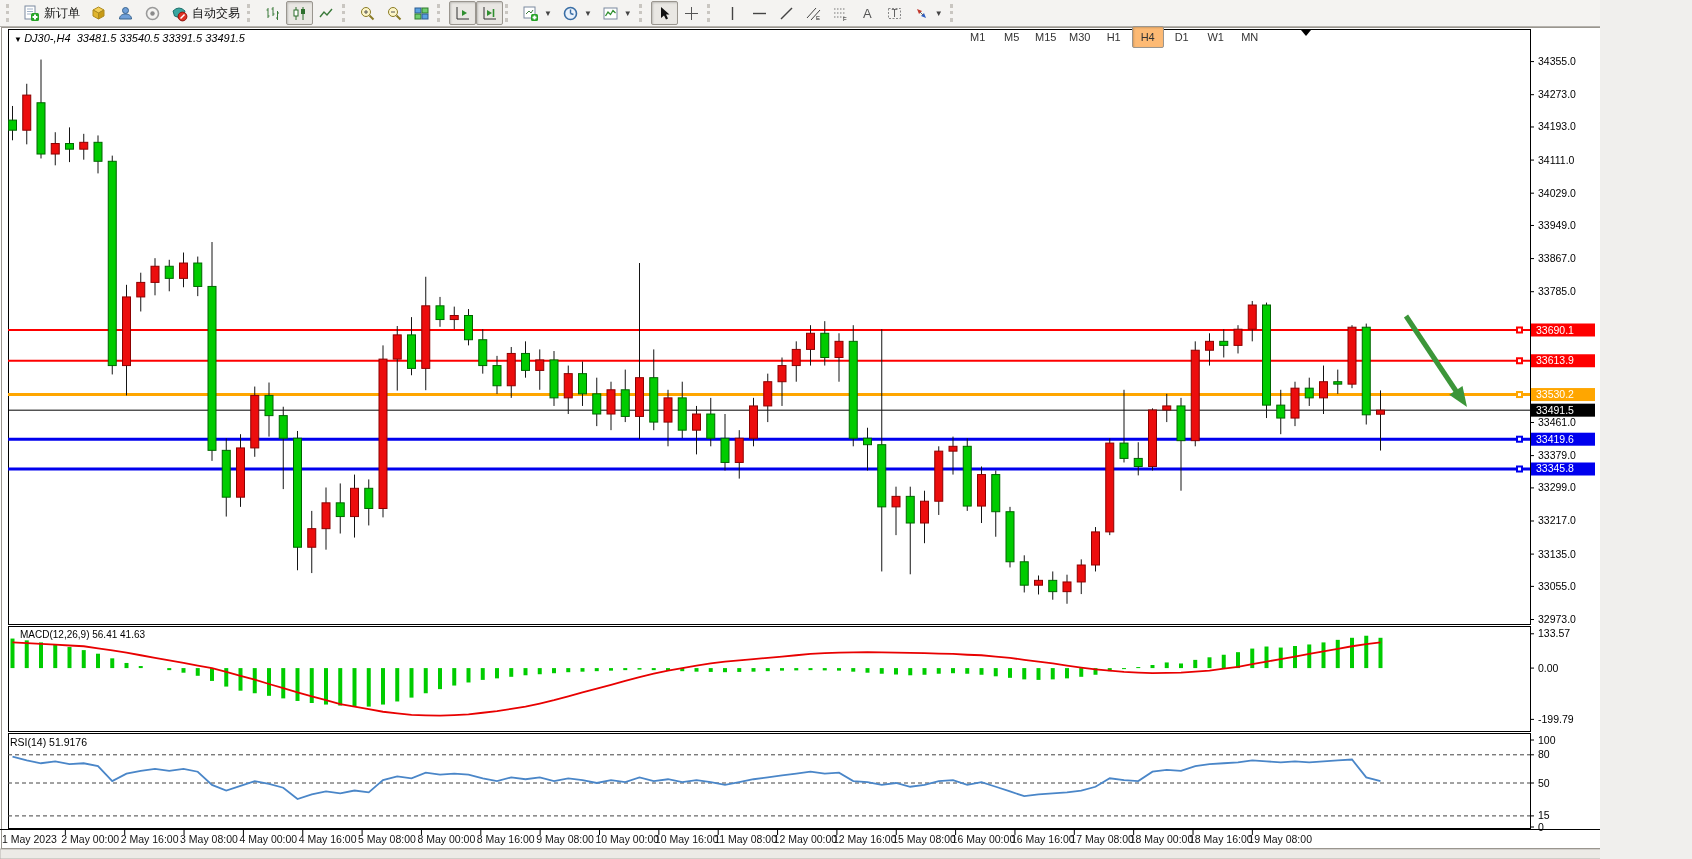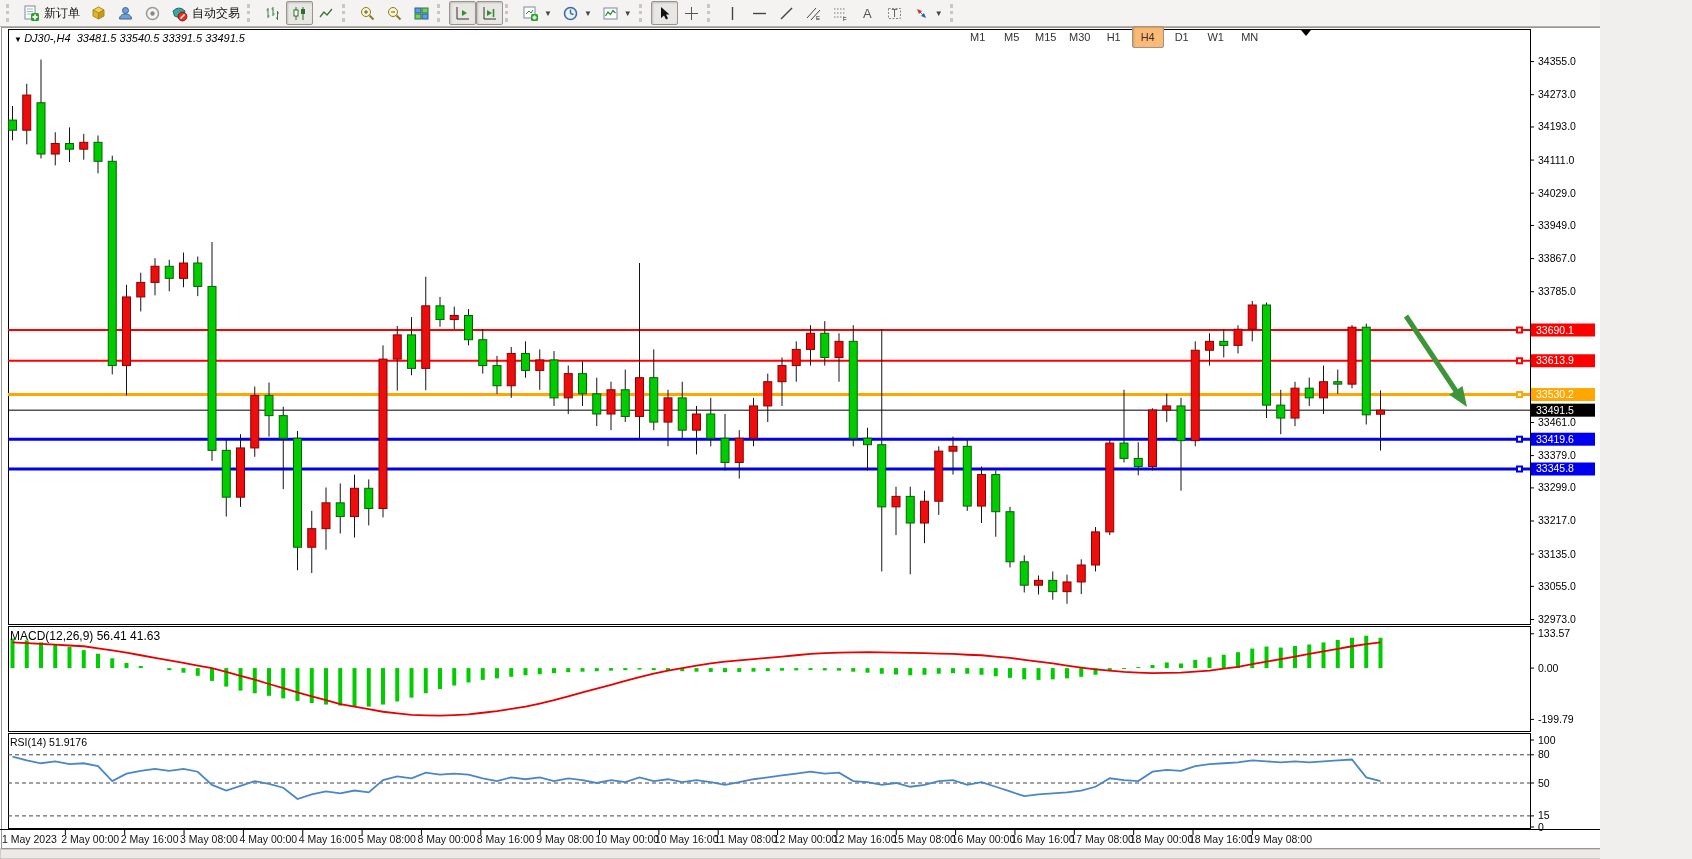--- a/index.html
+++ b/index.html
@@ -681,16 +681,16 @@
       <text x="1070.3" y="843" font-size="10.5" font-family="Liberation Sans, sans-serif" fill="#111">17 May 08:00</text>
       <line x1="1133.65" y1="829" x2="1133.65" y2="835" stroke="#000"></line>
       <text x="1129.65" y="843" font-size="10.5" font-family="Liberation Sans, sans-serif" fill="#111">18 May 00:00</text>
       <line x1="1193" y1="829" x2="1193" y2="835" stroke="#000"></line>
       <text x="1189" y="843" font-size="10.5" font-family="Liberation Sans, sans-serif" fill="#111">18 May 16:00</text>
       <line x1="1252.3500000000001" y1="829" x2="1252.3500000000001" y2="835" stroke="#000"></line>
       <text x="1248.3500000000001" y="843" font-size="10.5" font-family="Liberation Sans, sans-serif" fill="#111">19 May 08:00</text>
     </svg>
 
   <div class="ovl" style="left:14px;top:32px;font-style:italic;"><span style="font-size:8px;">▼ </span><span>DJ30-,H4  33481.5 33540.5 33391.5 33491.5</span></div>
-  <div class="ovl" style="left:10px;top:629px;font-size:12px;">MACD(12,26,9) 56.41 41.63</div>
+  <div class="ovl" style="left:20px;top:629px;font-size:10px;">MACD(12,26,9) 56.41 41.63</div>
   <div class="ovl" style="left:10px;top:736px;font-size:10.5px;text-align:right;">RSI(14) 51.9176</div>
 
 </div>
 
 </body></html>

